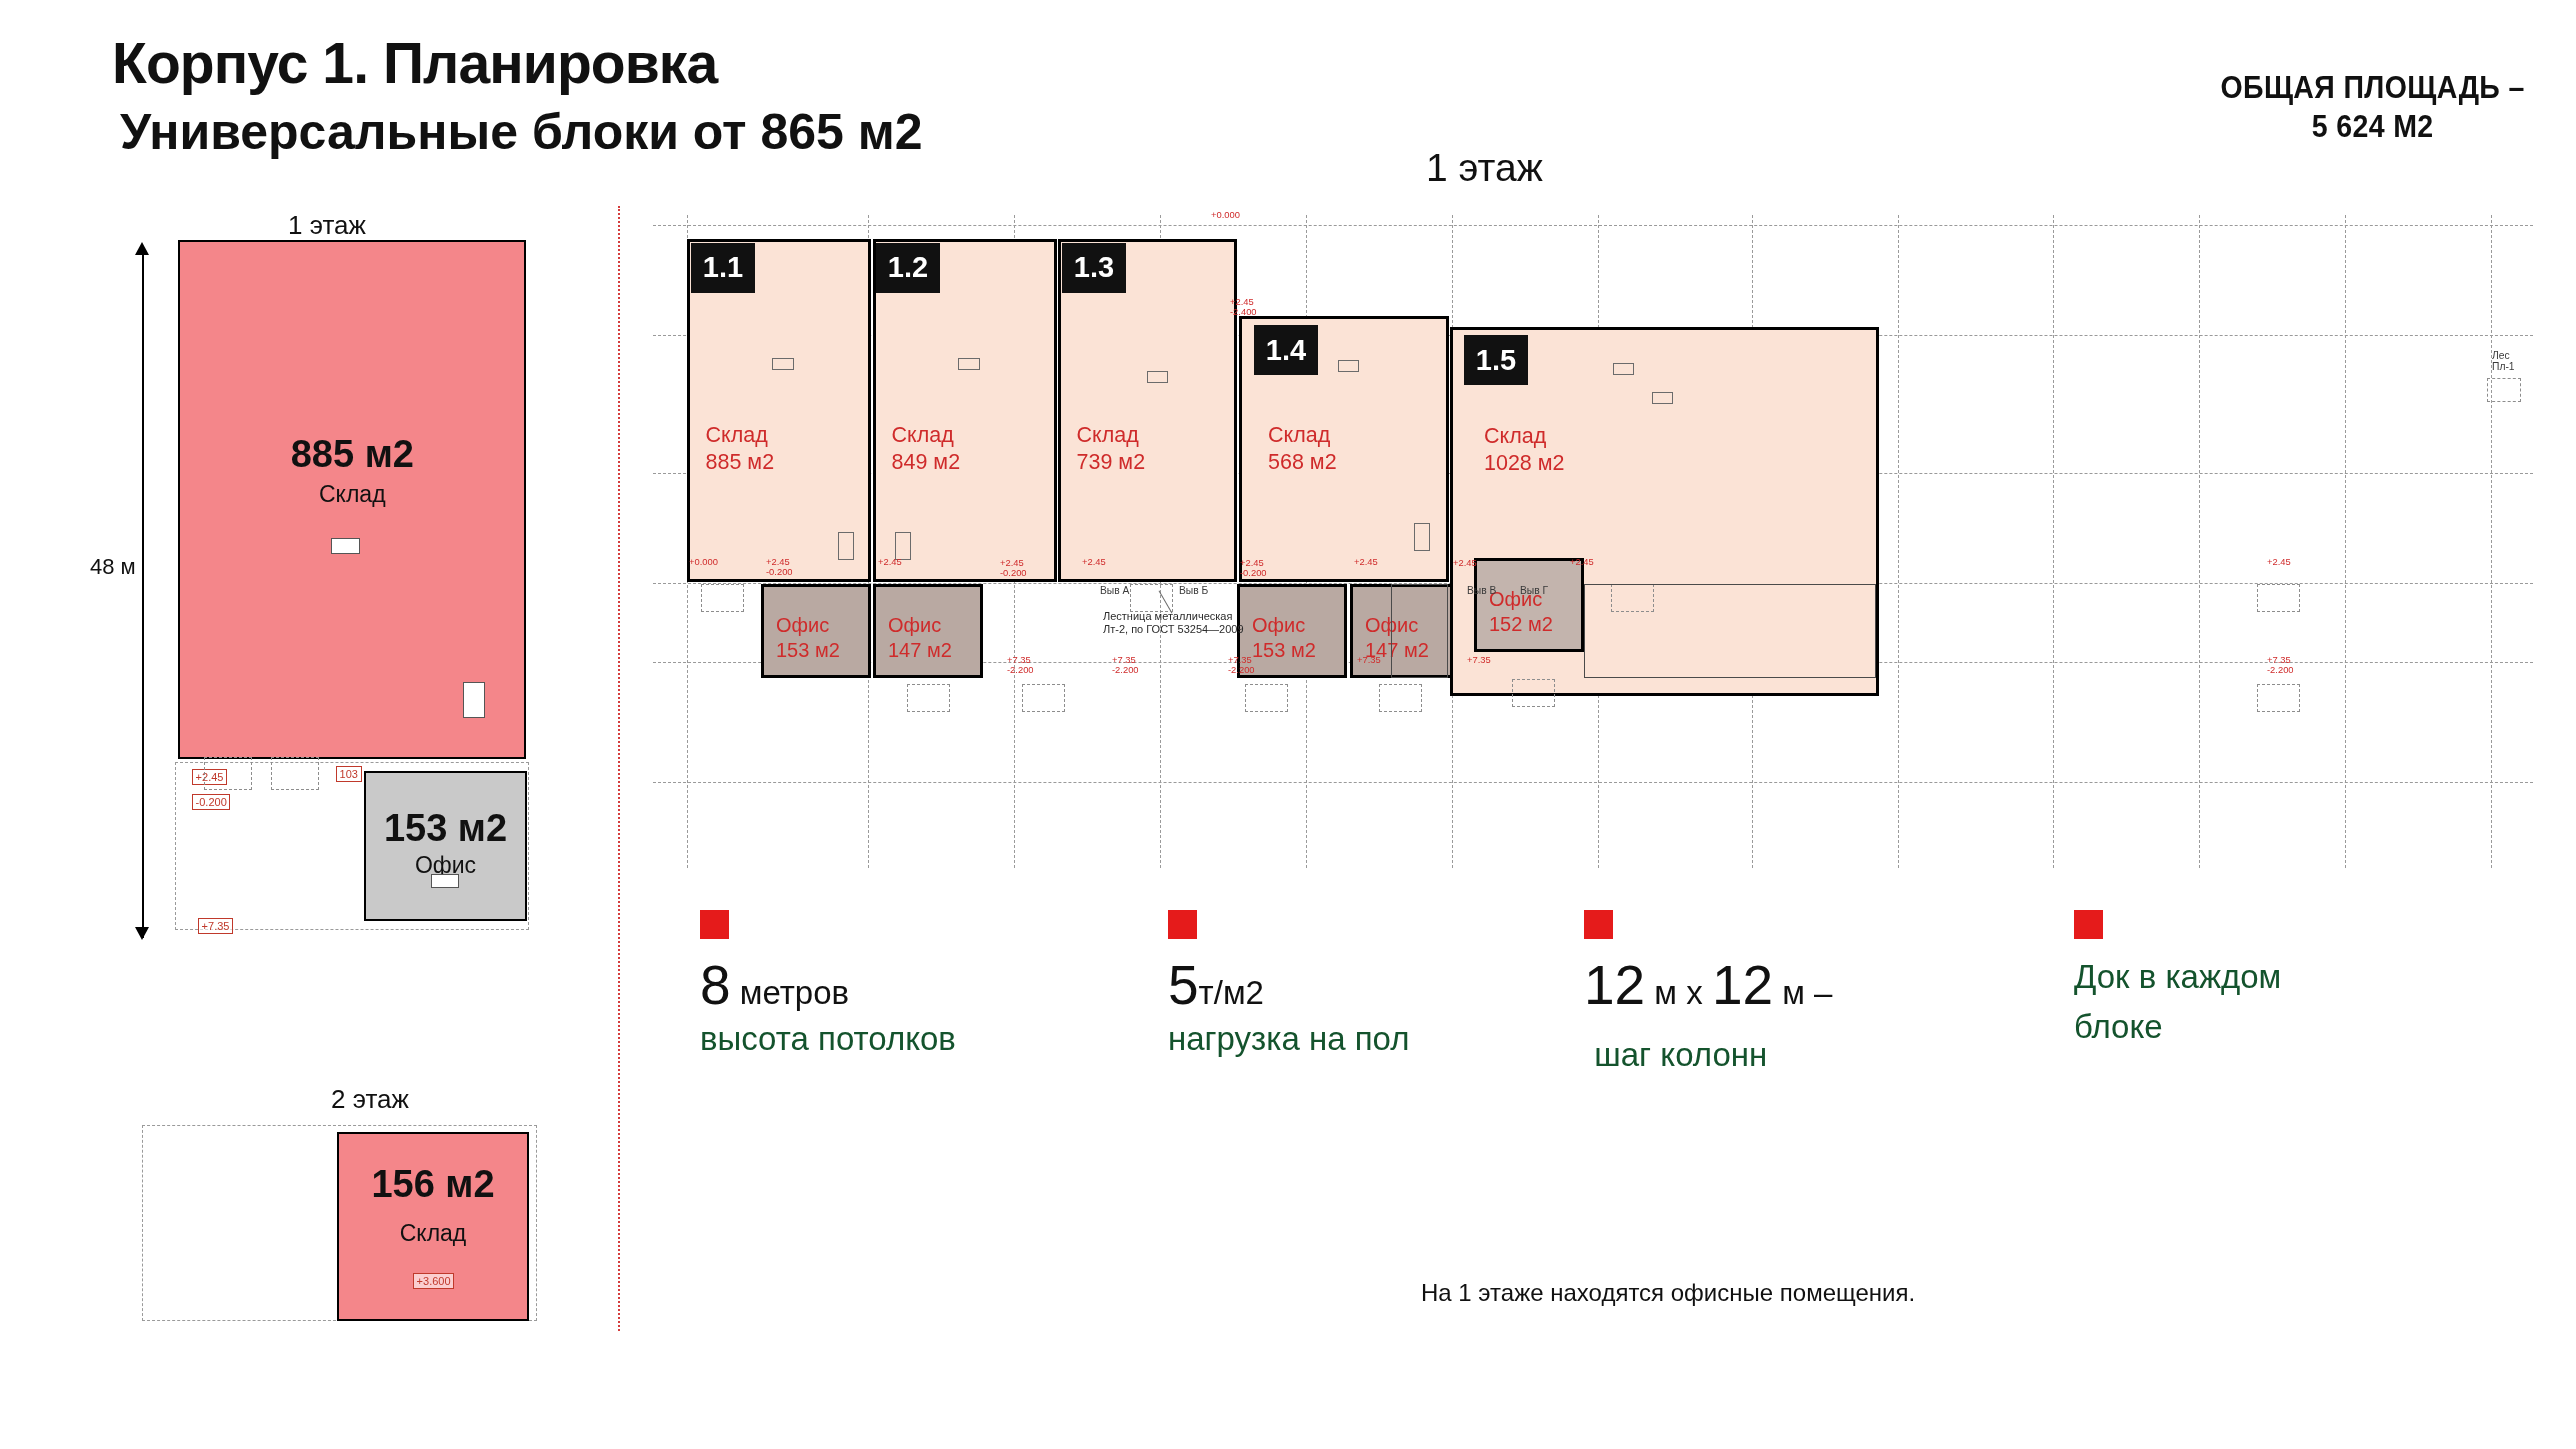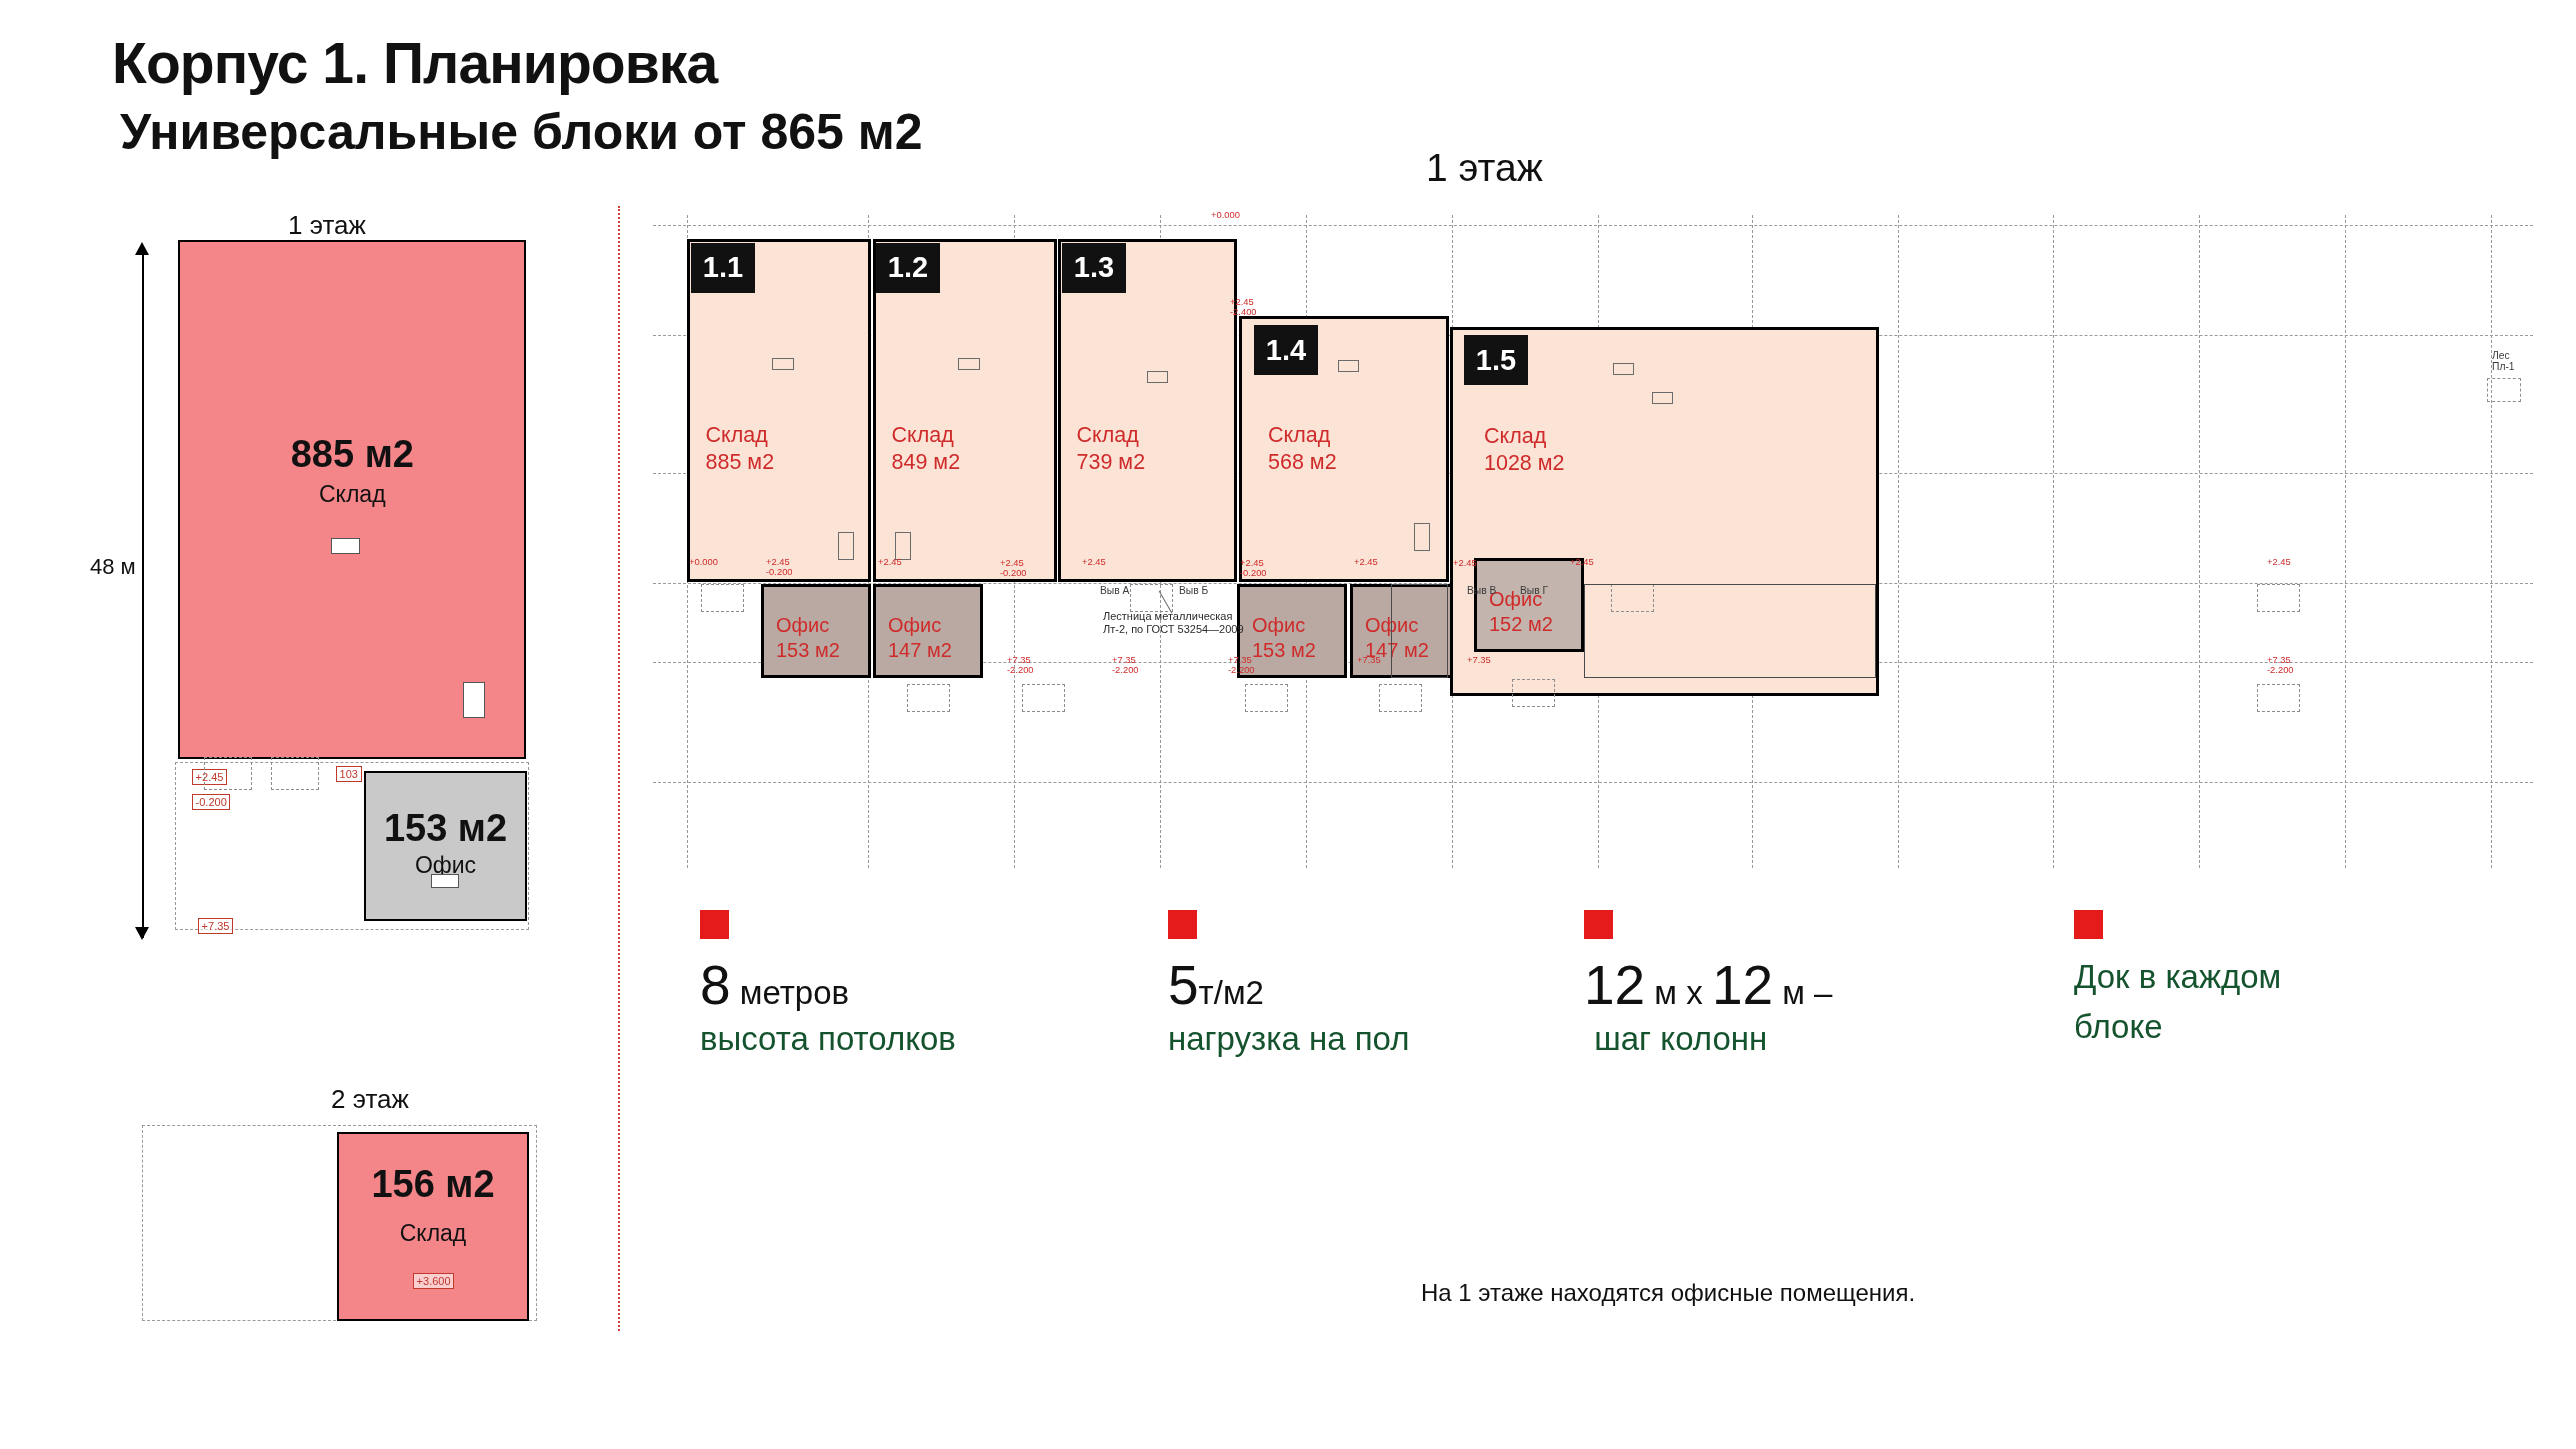--- a/index.html
+++ b/index.html
@@ -146,20 +146,24 @@
     position:absolute; font-size: 24px; color:#111; white-space: nowrap;
   }
 </style>
 </head>
 <body>
 
 <div id="page">
 
   <div class="title-main">Корпус 1. Планировка</div>
   <div class="title-sub">Универсальные блоки от 865 м2</div>
+  <div class="total-area">
+    <span class="l1">ОБЩАЯ ПЛОЩАДЬ –</span>
+    <span class="l2">5 624 М2</span>
+  </div>
 
   <div class="divider"></div>
 
   <div class="floor-label lc-f1-label">1 этаж</div>
 
   <div class="dim-h" style="left:163px; top:318px; width:335px;"></div>
   <div class="arrow" style="left:160px; top:311px; border-top:7.7px solid transparent; border-bottom:7.7px solid transparent; border-right:13.7px solid #000;"></div>
   <div class="arrow" style="left:486px; top:311px; border-top:7.7px solid transparent; border-bottom:7.7px solid transparent; border-left:13.7px solid #000;"></div>
   <div class="dim-text" style="left:292px; top:283px;">24 м</div>
 
@@ -366,21 +370,21 @@
       <span class="num">5</span><span class="unit">т/м2</span>
     </div>
     <div class="line2" style="top:110px;">нагрузка на пол</div>
   </div>
 
   <div class="feature" style="left:1558px;">
     <div class="sq"></div>
     <div class="txt">
       <span class="num">12</span><span class="unit"> м х </span><span class="num">12</span><span class="unit"> м –</span>
     </div>
-    <div class="line2" style="top:110px; left:10.3px;">шаг колонн</div>
+    <div class="line2" style="top:126px; left:10.3px;">шаг колонн</div>
   </div>
 
   <div class="feature" style="left:2048px;">
     <div class="sq"></div>
     <div class="line2" style="top:48px;">Док в каждом</div>
     <div class="line2" style="top:98px;">блоке</div>
   </div>
 
   <div class="note" style="left:1395px; top:1279px;">На 1 этаже находятся офисные помещения.</div>
 

